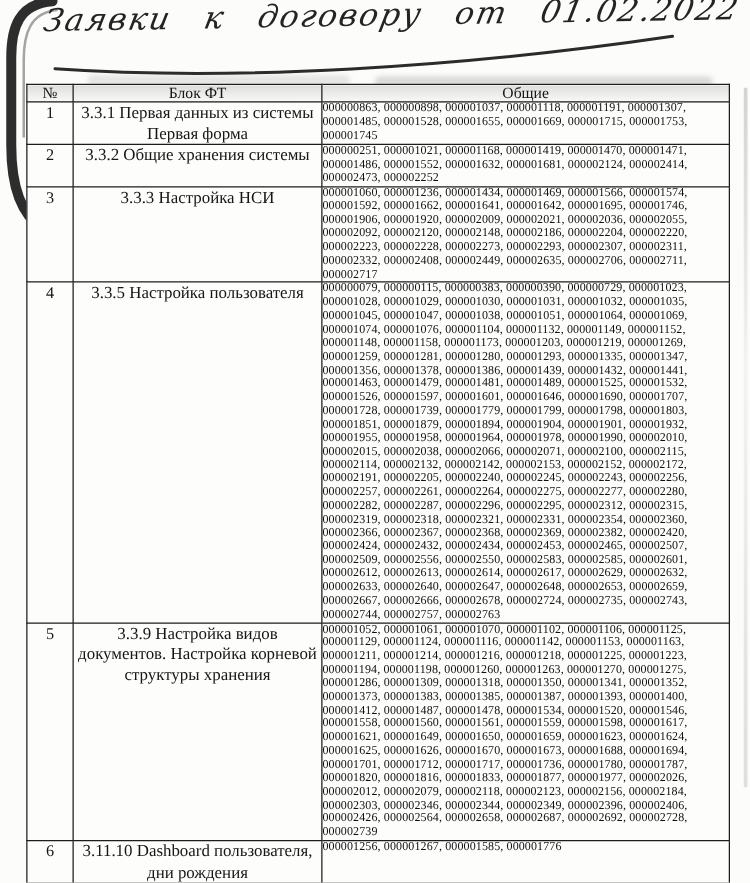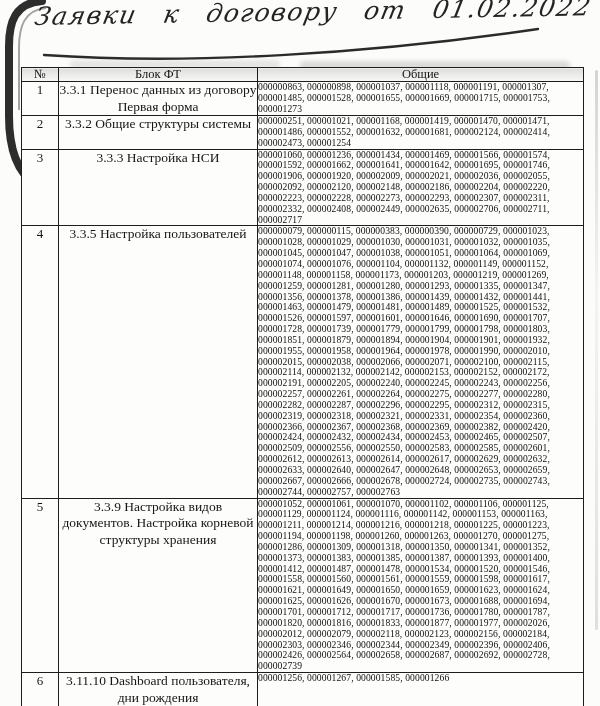--- a/index.html
+++ b/index.html
@@ -115,43 +115,43 @@
     <thead>
       <tr>
         <th>№</th>
         <th>Блок ФТ</th>
         <th>Общие</th>
       </tr>
     </thead>
     <tbody>
         <tr>
           <td class="col-num">1</td>
-          <td class="col-block">3.3.1 Перенос данных из договору Первая форма</td>
-          <td class="col-tickets">000000863, 000000898, 000001037, 000001118, 000001191, 000001307, 000001485, 000001528, 000001655, 000001669, 000001715, 000001753, 000001273</td>
+          <td class="col-block">3.3.1 Первая данных из системы Первая форма</td>
+          <td class="col-tickets">000000863, 000000898, 000001037, 000001118, 000001191, 000001307, 000001485, 000001528, 000001655, 000001669, 000001715, 000001753, 000001745</td>
         </tr>
         <tr>
           <td class="col-num">2</td>
-          <td class="col-block">3.3.2 Общие структуры системы</td>
-          <td class="col-tickets">000000251, 000001021, 000001168, 000001419, 000001470, 000001471, 000001486, 000001552, 000001632, 000001681, 000002124, 000002414, 000002473, 000001254</td>
+          <td class="col-block">3.3.2 Общие хранения системы</td>
+          <td class="col-tickets">000000251, 000001021, 000001168, 000001419, 000001470, 000001471, 000001486, 000001552, 000001632, 000001681, 000002124, 000002414, 000002473, 000002252</td>
         </tr>
         <tr>
           <td class="col-num">3</td>
           <td class="col-block">3.3.3 Настройка НСИ</td>
           <td class="col-tickets">000001060, 000001236, 000001434, 000001469, 000001566, 000001574, 000001592, 000001662, 000001641, 000001642, 000001695, 000001746, 000001906, 000001920, 000002009, 000002021, 000002036, 000002055, 000002092, 000002120, 000002148, 000002186, 000002204, 000002220, 000002223, 000002228, 000002273, 000002293, 000002307, 000002311, 000002332, 000002408, 000002449, 000002635, 000002706, 000002711, 000002717</td>
         </tr>
         <tr>
           <td class="col-num">4</td>
-          <td class="col-block">3.3.5 Настройка пользователей</td>
+          <td class="col-block">3.3.5 Настройка пользователя</td>
           <td class="col-tickets">000000079, 000000115, 000000383, 000000390, 000000729, 000001023, 000001028, 000001029, 000001030, 000001031, 000001032, 000001035, 000001045, 000001047, 000001038, 000001051, 000001064, 000001069, 000001074, 000001076, 000001104, 000001132, 000001149, 000001152, 000001148, 000001158, 000001173, 000001203, 000001219, 000001269, 000001259, 000001281, 000001280, 000001293, 000001335, 000001347, 000001356, 000001378, 000001386, 000001439, 000001432, 000001441, 000001463, 000001479, 000001481, 000001489, 000001525, 000001532, 000001526, 000001597, 000001601, 000001646, 000001690, 000001707, 000001728, 000001739, 000001779, 000001799, 000001798, 000001803, 000001851, 000001879, 000001894, 000001904, 000001901, 000001932, 000001955, 000001958, 000001964, 000001978, 000001990, 000002010, 000002015, 000002038, 000002066, 000002071, 000002100, 000002115, 000002114, 000002132, 000002142, 000002153, 000002152, 000002172, 000002191, 000002205, 000002240, 000002245, 000002243, 000002256, 000002257, 000002261, 000002264, 000002275, 000002277, 000002280, 000002282, 000002287, 000002296, 000002295, 000002312, 000002315, 000002319, 000002318, 000002321, 000002331, 000002354, 000002360, 000002366, 000002367, 000002368, 000002369, 000002382, 000002420, 000002424, 000002432, 000002434, 000002453, 000002465, 000002507, 000002509, 000002556, 000002550, 000002583, 000002585, 000002601, 000002612, 000002613, 000002614, 000002617, 000002629, 000002632, 000002633, 000002640, 000002647, 000002648, 000002653, 000002659, 000002667, 000002666, 000002678, 000002724, 000002735, 000002743, 000002744, 000002757, 000002763</td>
         </tr>
         <tr>
           <td class="col-num">5</td>
           <td class="col-block">3.3.9 Настройка видов документов. Настройка корневой структуры хранения</td>
           <td class="col-tickets">000001052, 000001061, 000001070, 000001102, 000001106, 000001125, 000001129, 000001124, 000001116, 000001142, 000001153, 000001163, 000001211, 000001214, 000001216, 000001218, 000001225, 000001223, 000001194, 000001198, 000001260, 000001263, 000001270, 000001275, 000001286, 000001309, 000001318, 000001350, 000001341, 000001352, 000001373, 000001383, 000001385, 000001387, 000001393, 000001400, 000001412, 000001487, 000001478, 000001534, 000001520, 000001546, 000001558, 000001560, 000001561, 000001559, 000001598, 000001617, 000001621, 000001649, 000001650, 000001659, 000001623, 000001624, 000001625, 000001626, 000001670, 000001673, 000001688, 000001694, 000001701, 000001712, 000001717, 000001736, 000001780, 000001787, 000001820, 000001816, 000001833, 000001877, 000001977, 000002026, 000002012, 000002079, 000002118, 000002123, 000002156, 000002184, 000002303, 000002346, 000002344, 000002349, 000002396, 000002406, 000002426, 000002564, 000002658, 000002687, 000002692, 000002728, 000002739</td>
         </tr>
         <tr>
           <td class="col-num">6</td>
           <td class="col-block">3.11.10 Dashboard пользователя, дни рождения</td>
-          <td class="col-tickets">000001256, 000001267, 000001585, 000001266</td>
+          <td class="col-tickets">000001256, 000001267, 000001585, 000001776</td>
         </tr>
       </tbody>
   </table>
 </div>
 
 </body></html>

